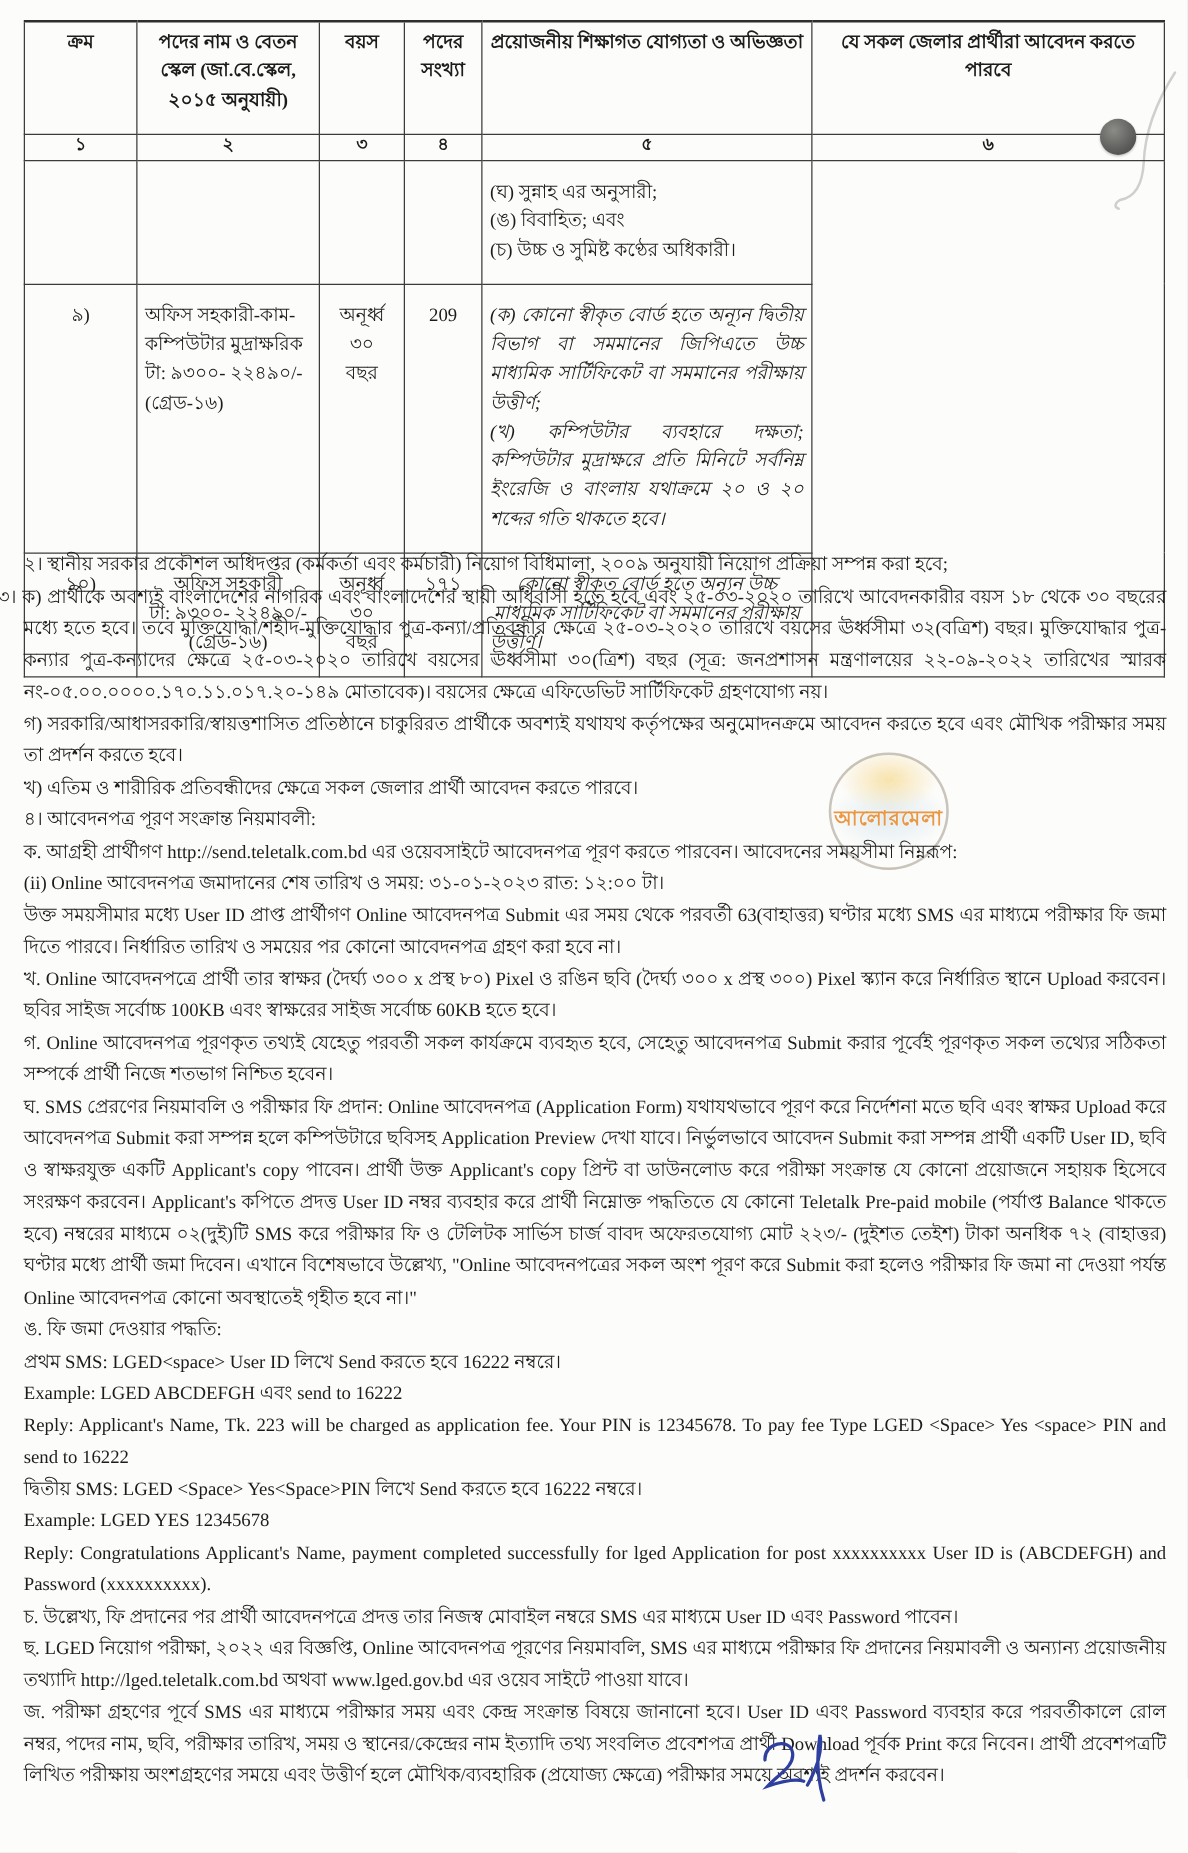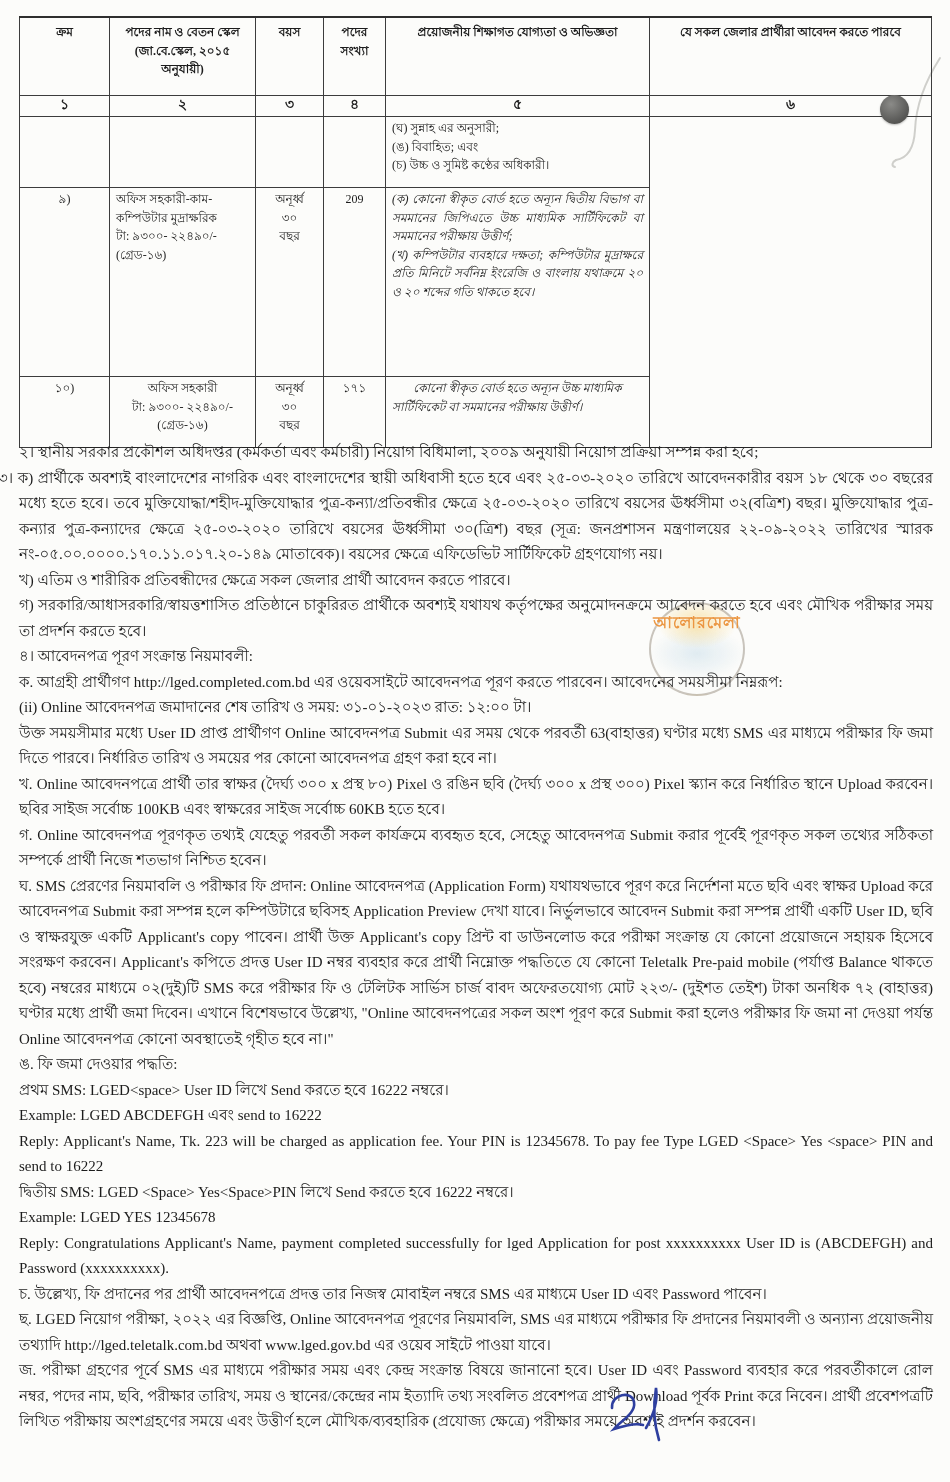--- a/index.html
+++ b/index.html
@@ -9,21 +9,21 @@
     font-family:"Liberation Serif","DejaVu Serif",serif;
     color:#1c1c1c;
   }
   
   table.recruit{
     position:absolute;left:19px;top:16px;width:912px;
     border-collapse:collapse;table-layout:fixed;z-index:2;
   }
   table.recruit th,table.recruit td{
     border:1.6px solid #3c3c3c;vertical-align:top;
-    padding:2px 6px;font-size:12px;line-height:1.55;
+    padding:14px 6px;font-size:15px;line-height:1.55;
     overflow:hidden;
   }
   table.recruit thead th{
     text-align:center;font-weight:bold;padding-top:5px;height:70px;
     border-top:2.2px solid #2e2e2e;
   }
   tr.digit-row td{
     text-align:center;font-weight:bold;padding:0 0 1px 0;
     height:19px;line-height:1.25;font-size:14px;
   }
@@ -38,27 +38,27 @@
     position:absolute;left:19px;top:440px;width:914px;z-index:2;
     font-size:15px;line-height:1.7;
   }
   .doc-body p{margin:0;padding:0;text-align:justify;-moz-text-align-last:left;text-align-last:left;}
   .hang{padding-left:21px;text-indent:-21px;}
   .ind1{margin-left:21px;}
   .ind2{margin-left:60px;}
   .ind3{margin-left:80px;}
   
   .watermark{
-    position:absolute;left:649px;top:602px;width:92px;height:90px;
+    position:absolute;left:663px;top:602px;width:92px;height:90px;
     border-radius:50%;z-index:1;
     border:2px solid rgba(150,140,125,.5);
     background:
       radial-gradient(ellipse 60% 38% at 50% 22%, rgba(245,210,120,.60), rgba(245,210,120,0) 72%),
       radial-gradient(ellipse 70% 40% at 50% 55%, rgba(190,215,230,.45), rgba(190,215,230,0) 75%);
-    display:flex;justify-content:center;
+    display:flex;align-items:center;justify-content:center;
   }
   .watermark-text{
     font-size:16px;font-weight:bold;letter-spacing:1px;
     color:rgba(232,134,36,.85);
     text-shadow:0 0 2px rgba(255,255,255,.9);
     transform:translateY(6px);
   }
   .scan-hole{
     position:absolute;left:880px;top:95px;width:29px;height:29px;border-radius:50%;
     background:radial-gradient(circle at 38% 32%, #8b8b88, #565654 70%, #494946);
@@ -132,24 +132,24 @@
 বছর</td>
         <td class="c-center">১৭১</td>
         <td class="ml c-just">কোনো স্বীকৃত বোর্ড হতে অন্যূন উচ্চ মাধ্যমিক সার্টিফিকেট বা সমমানের পরীক্ষায় উত্তীর্ণ।</td>
       </tr>
     </tbody>
   </table>
 
   <div class="doc-body">
     <p>২। স্থানীয় সরকার প্রকৌশল অধিদপ্তর (কর্মকর্তা এবং কর্মচারী) নিয়োগ বিধিমালা, ২০০৯ অনুযায়ী নিয়োগ প্রক্রিয়া সম্পন্ন করা হবে;</p>
     <p class="hang">৩। ক) প্রার্থীকে অবশ্যই বাংলাদেশের নাগরিক এবং বাংলাদেশের স্থায়ী অধিবাসী হতে হবে এবং ২৫-০৩-২০২০ তারিখে আবেদনকারীর বয়স ১৮ থেকে ৩০ বছরের মধ্যে হতে হবে। তবে মুক্তিযোদ্ধা/শহীদ-মুক্তিযোদ্ধার পুত্র-কন্যা/প্রতিবন্ধীর ক্ষেত্রে ২৫-০৩-২০২০ তারিখে বয়সের ঊর্ধ্বসীমা ৩২(বত্রিশ) বছর। মুক্তিযোদ্ধার পুত্র-কন্যার পুত্র-কন্যাদের ক্ষেত্রে ২৫-০৩-২০২০ তারিখে বয়সের ঊর্ধ্বসীমা ৩০(ত্রিশ) বছর (সূত্র: জনপ্রশাসন মন্ত্রণালয়ের ২২-০৯-২০২২ তারিখের স্মারক নং-০৫.০০.০০০০.১৭০.১১.০১৭.২০-১৪৯ মোতাবেক)। বয়সের ক্ষেত্রে এফিডেভিট সার্টিফিকেট গ্রহণযোগ্য নয়।</p>
+    <p class="ind1">গ) সরকারি/আধাসরকারি/স্বায়ত্তশাসিত প্রতিষ্ঠানে চাকুরিরত প্রার্থীকে অবশ্যই যথাযথ কর্তৃপক্ষের অনুমোদনক্রমে আবেদন করতে হবে এবং মৌখিক পরীক্ষার সময় তা প্রদর্শন করতে হবে।</p>
     <p class="ind1">খ) এতিম ও শারীরিক প্রতিবন্ধীদের ক্ষেত্রে সকল জেলার প্রার্থী আবেদন করতে পারবে।</p>
-    <p class="ind1">গ) সরকারি/আধাসরকারি/স্বায়ত্তশাসিত প্রতিষ্ঠানে চাকুরিরত প্রার্থীকে অবশ্যই যথাযথ কর্তৃপক্ষের অনুমোদনক্রমে আবেদন করতে হবে এবং মৌখিক পরীক্ষার সময় তা প্রদর্শন করতে হবে।</p>
     <p>৪। আবেদনপত্র পূরণ সংক্রান্ত নিয়মাবলী:</p>
-    <p class="ind2">ক. আগ্রহী প্রার্থীগণ http://lged.completed.com.bd এর ওয়েবসাইটে আবেদনপত্র পূরণ করতে পারবেন। আবেদনের সময়সীমা নিম্নরূপ:</p>
+    <p class="ind2">ক. আগ্রহী প্রার্থীগণ http://send.teletalk.com.bd এর ওয়েবসাইটে আবেদনপত্র পূরণ করতে পারবেন। আবেদনের সময়সীমা নিম্নরূপ:</p>
     <p class="ind2">(ii) Online আবেদনপত্র জমাদানের শেষ তারিখ ও সময়: ৩১-০১-২০২৩ রাত: ১২:০০ টা।</p>
     <p class="ind2">উক্ত সময়সীমার মধ্যে User ID প্রাপ্ত প্রার্থীগণ Online আবেদনপত্র Submit এর সময় থেকে পরবর্তী 63(বাহাত্তর) ঘণ্টার মধ্যে SMS এর মাধ্যমে পরীক্ষার ফি জমা দিতে পারবে। নির্ধারিত তারিখ ও সময়ের পর কোনো আবেদনপত্র গ্রহণ করা হবে না।</p>
     <p class="ind2">খ. Online আবেদনপত্রে প্রার্থী তার স্বাক্ষর (দৈর্ঘ্য ৩০০ x প্রস্থ ৮০) Pixel ও রঙিন ছবি (দৈর্ঘ্য ৩০০ x প্রস্থ ৩০০) Pixel স্ক্যান করে নির্ধারিত স্থানে Upload করবেন। ছবির সাইজ সর্বোচ্চ 100KB এবং স্বাক্ষরের সাইজ সর্বোচ্চ 60KB হতে হবে।</p>
     <p class="ind2">গ. Online আবেদনপত্র পূরণকৃত তথ্যই যেহেতু পরবর্তী সকল কার্যক্রমে ব্যবহৃত হবে, সেহেতু আবেদনপত্র Submit করার পূর্বেই পূরণকৃত সকল তথ্যের সঠিকতা সম্পর্কে প্রার্থী নিজে শতভাগ নিশ্চিত হবেন।</p>
     <p class="ind2">ঘ. SMS প্রেরণের নিয়মাবলি ও পরীক্ষার ফি প্রদান: Online আবেদনপত্র (Application Form) যথাযথভাবে পূরণ করে নির্দেশনা মতে ছবি এবং স্বাক্ষর Upload করে আবেদনপত্র Submit করা সম্পন্ন হলে কম্পিউটারে ছবিসহ Application Preview দেখা যাবে। নির্ভুলভাবে আবেদন Submit করা সম্পন্ন প্রার্থী একটি User ID, ছবি ও স্বাক্ষরযুক্ত একটি Applicant's copy পাবেন। প্রার্থী উক্ত Applicant's copy প্রিন্ট বা ডাউনলোড করে পরীক্ষা সংক্রান্ত যে কোনো প্রয়োজনে সহায়ক হিসেবে সংরক্ষণ করবেন। Applicant's কপিতে প্রদত্ত User ID নম্বর ব্যবহার করে প্রার্থী নিম্নোক্ত পদ্ধতিতে যে কোনো Teletalk Pre-paid mobile (পর্যাপ্ত Balance থাকতে হবে) নম্বরের মাধ্যমে ০২(দুই)টি SMS করে পরীক্ষার ফি ও টেলিটক সার্ভিস চার্জ বাবদ অফেরতযোগ্য মোট ২২৩/- (দুইশত তেইশ) টাকা অনধিক ৭২ (বাহাত্তর) ঘণ্টার মধ্যে প্রার্থী জমা দিবেন। এখানে বিশেষভাবে উল্লেখ্য, "Online আবেদনপত্রের সকল অংশ পূরণ করে Submit করা হলেও পরীক্ষার ফি জমা না দেওয়া পর্যন্ত Online আবেদনপত্র কোনো অবস্থাতেই গৃহীত হবে না।"</p>
     <p class="ind2">ঙ. ফি জমা দেওয়ার পদ্ধতি:</p>
     <p class="ind3">প্রথম SMS: LGED&lt;space&gt; User ID লিখে Send করতে হবে 16222 নম্বরে।</p>
     <p class="ind3">Example: LGED ABCDEFGH এবং send to 16222</p>
     <p class="ind3">Reply: Applicant's Name, Tk. 223 will be charged as application fee. Your PIN is 12345678. To pay fee Type LGED &lt;Space&gt; Yes &lt;space&gt; PIN and send to 16222</p>
     <p class="ind3">দ্বিতীয় SMS: LGED &lt;Space&gt; Yes&lt;Space&gt;PIN লিখে Send করতে হবে 16222 নম্বরে।</p>

